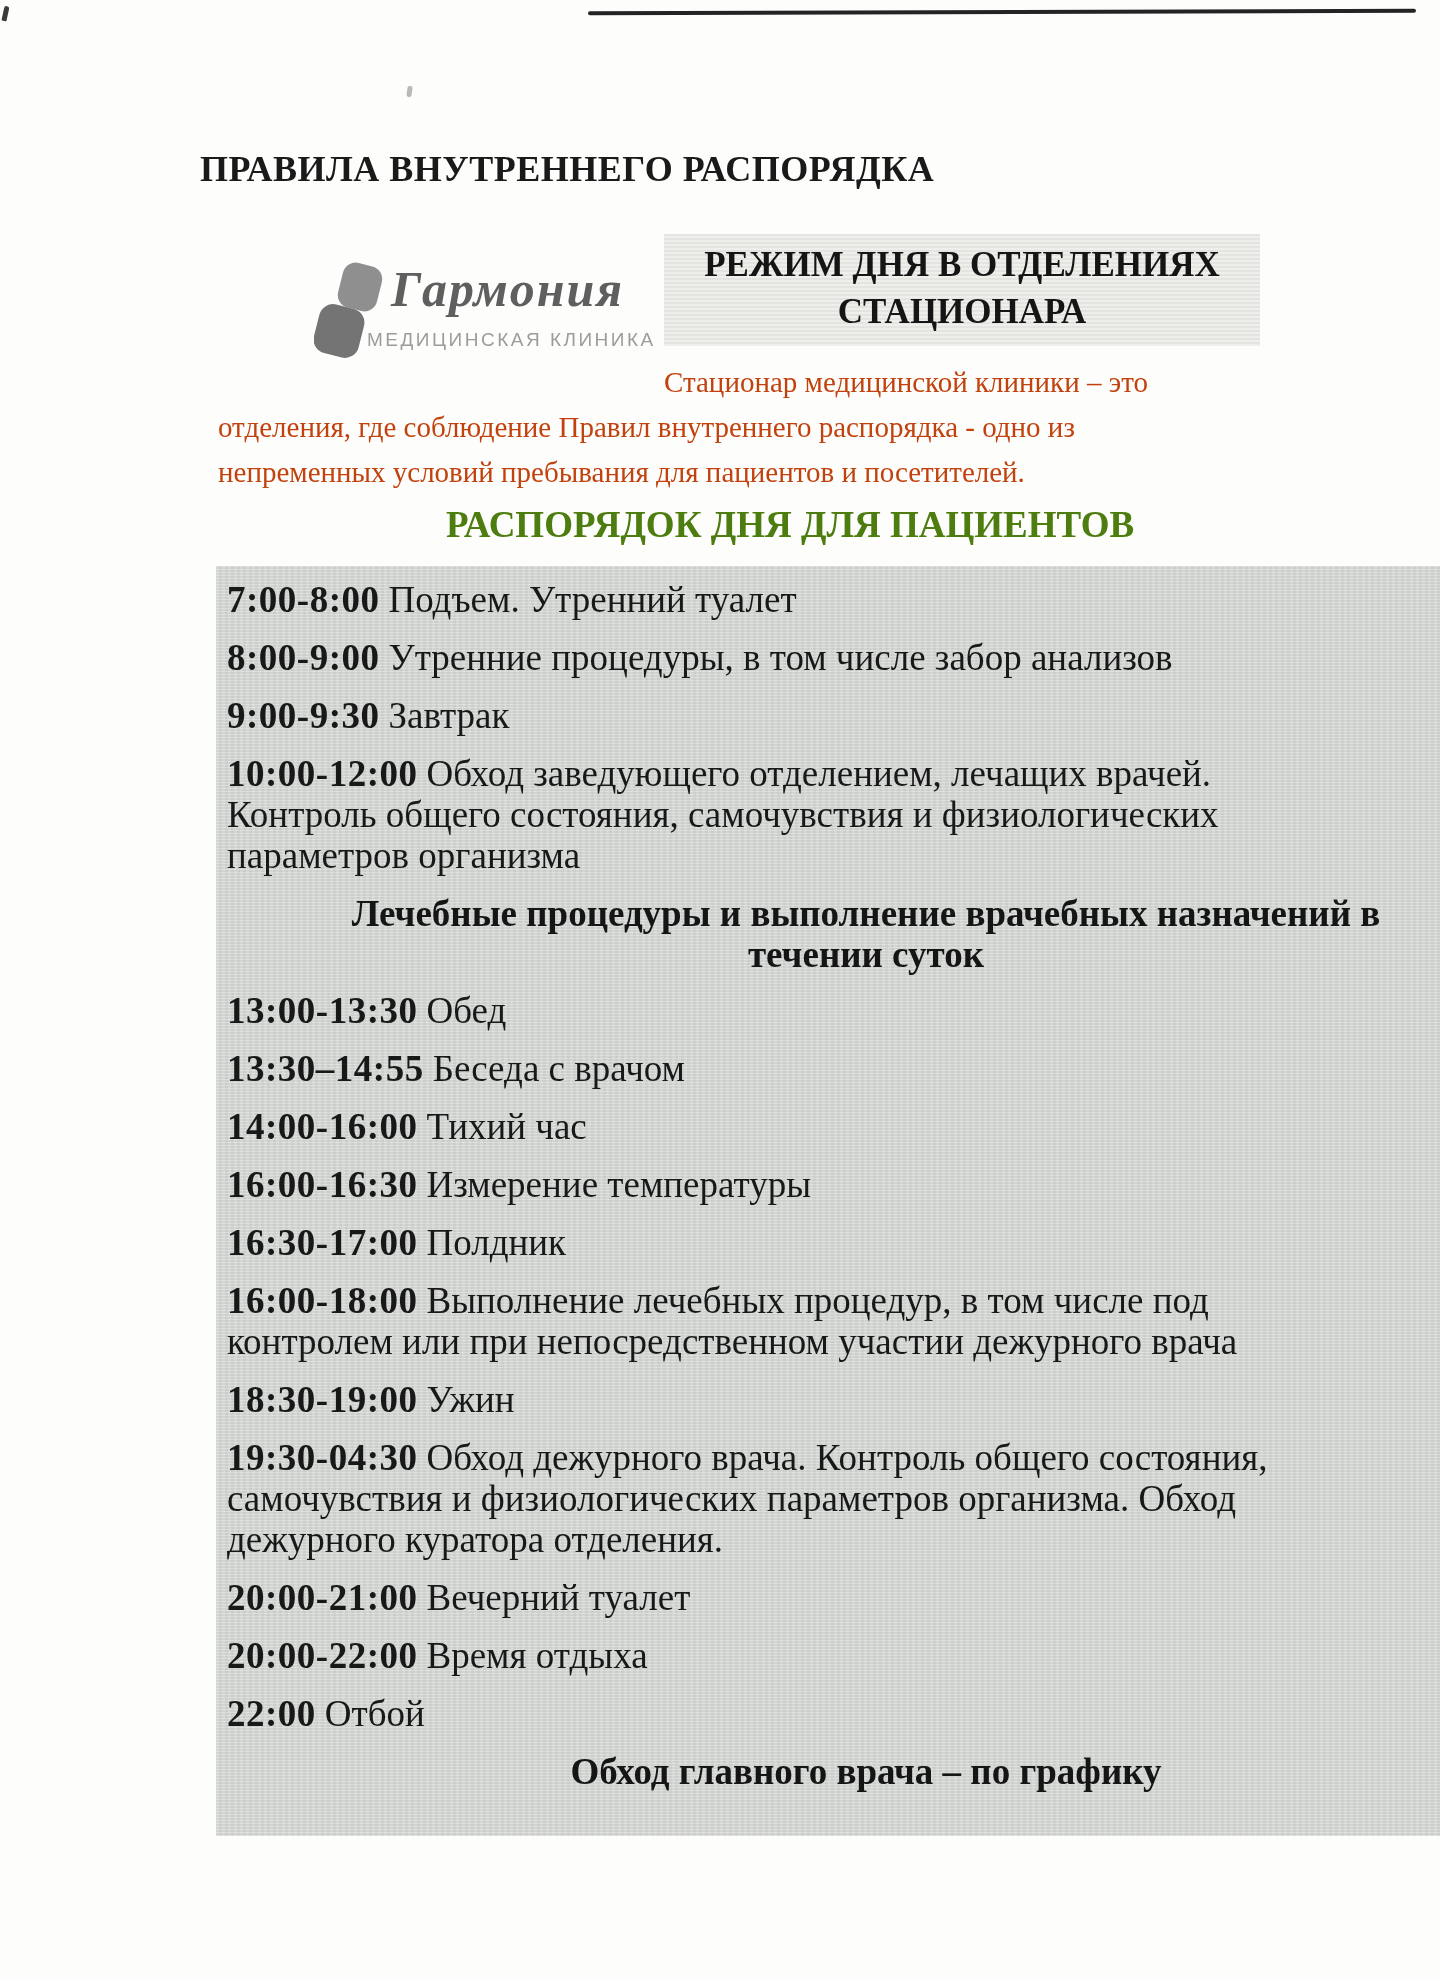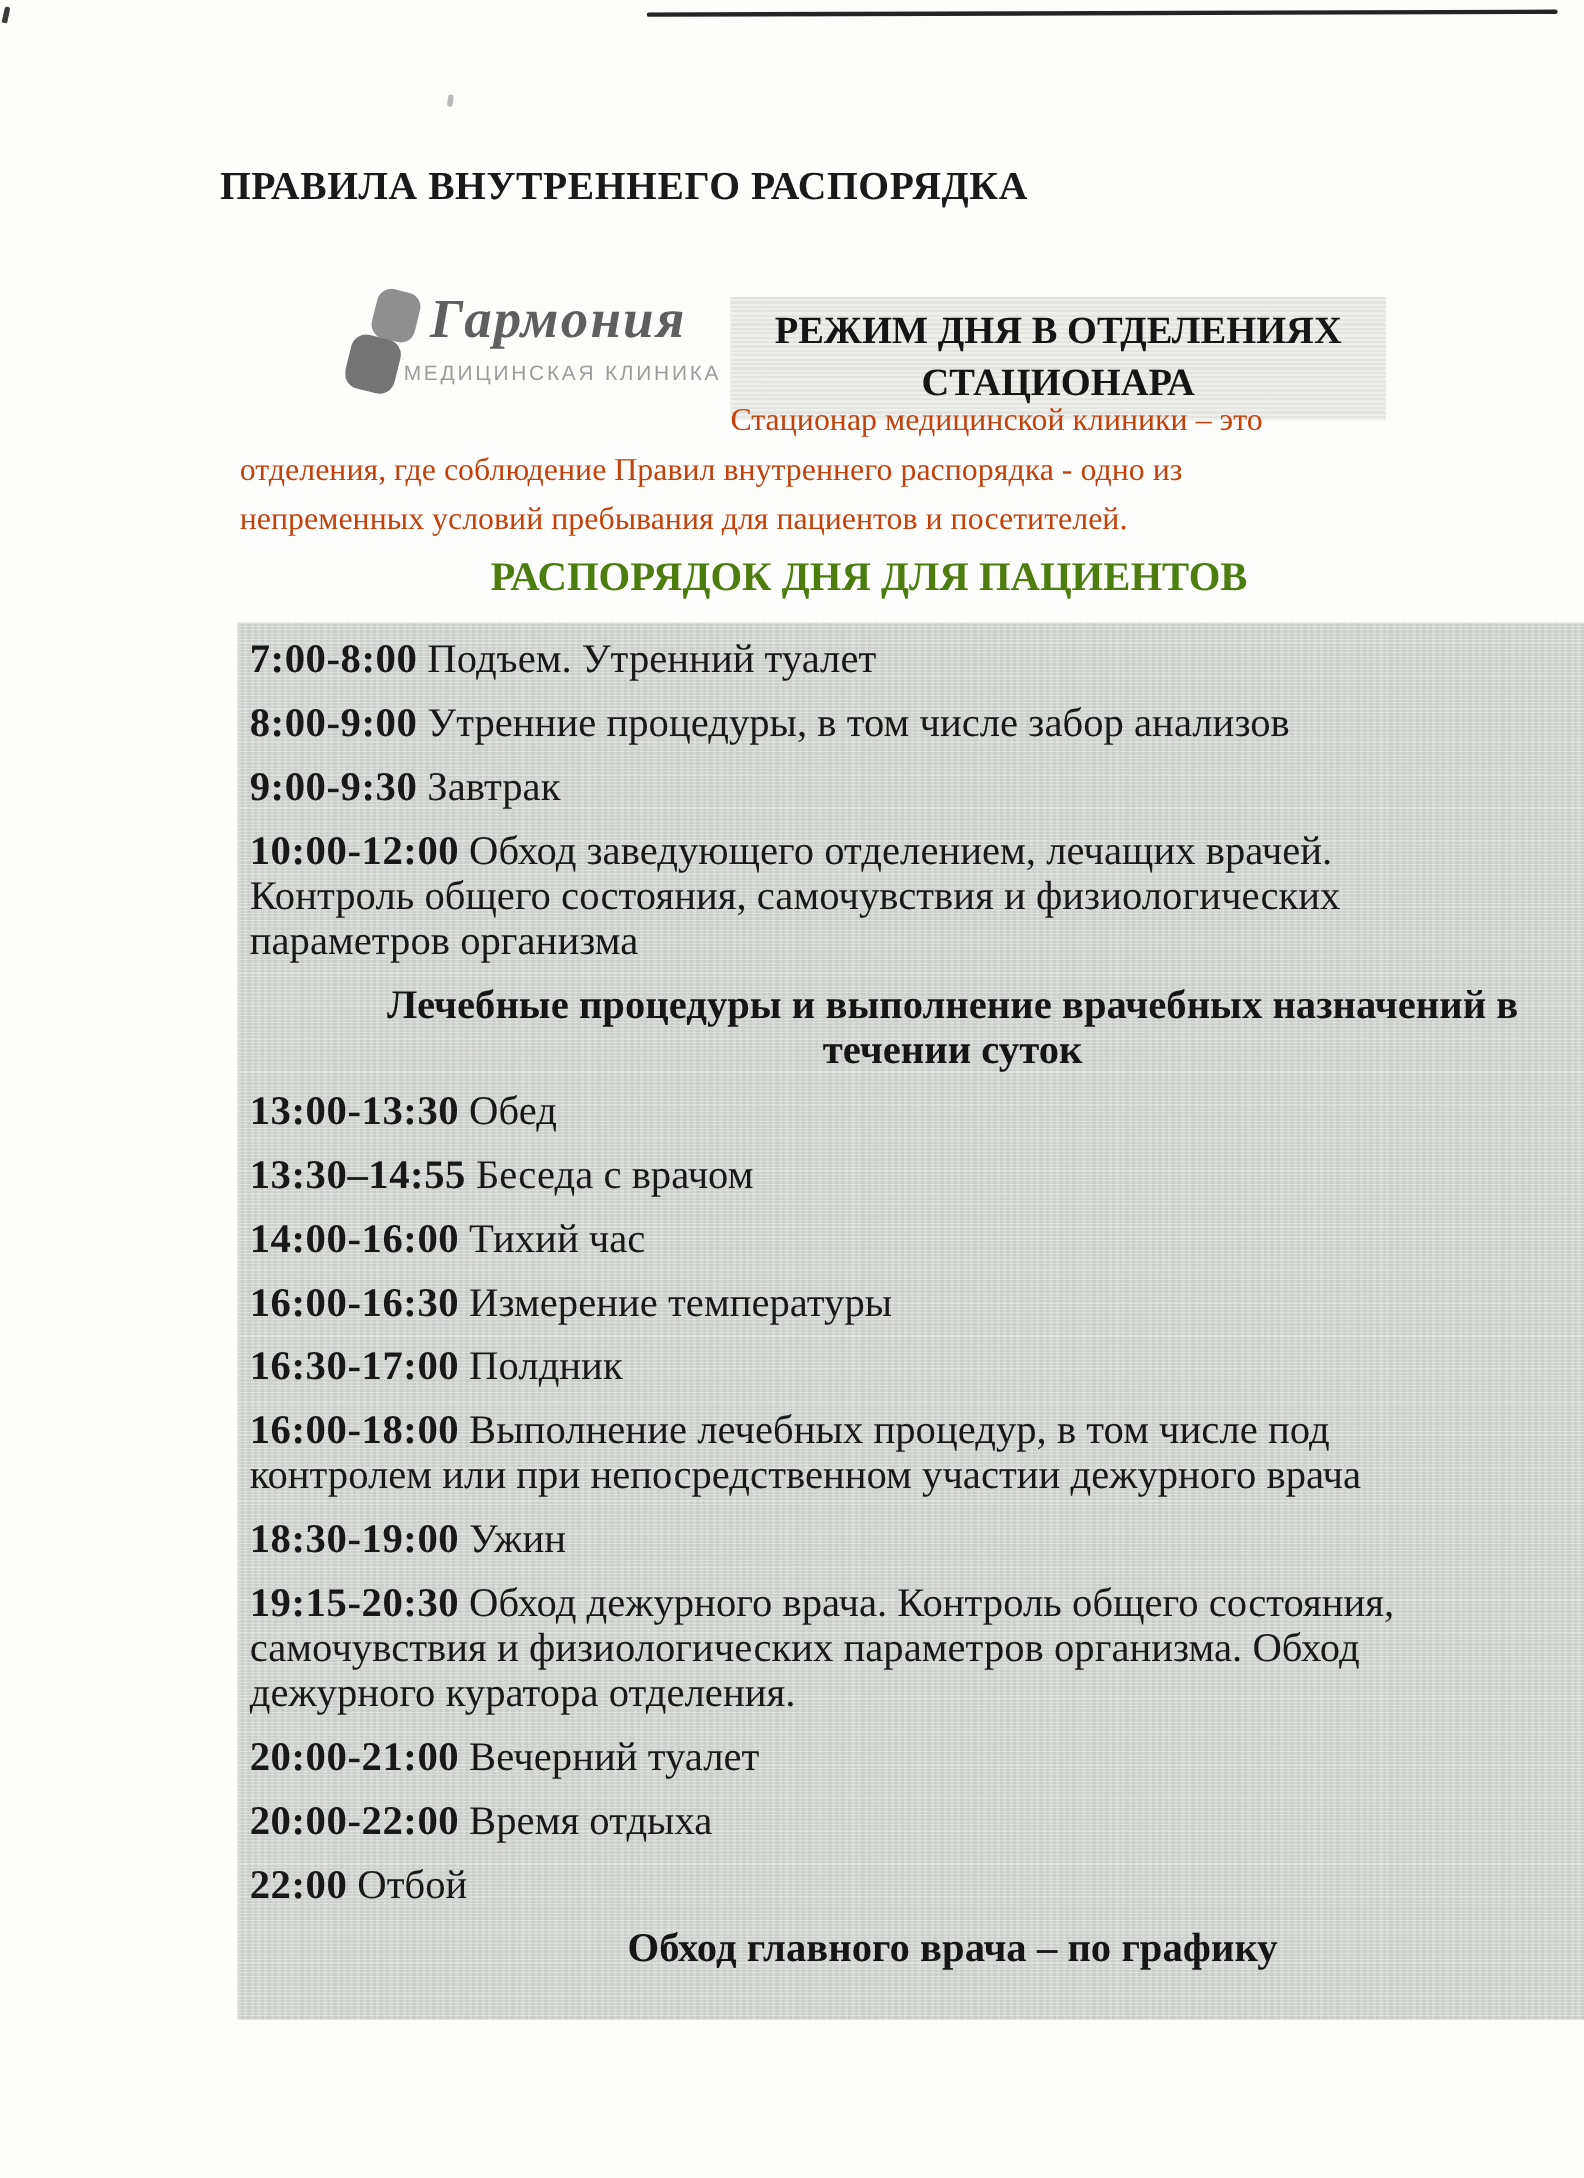--- a/index.html
+++ b/index.html
@@ -111,21 +111,20 @@
     height: 112px;
     box-sizing: border-box;
     padding-top: 7px;
     background-color: #e9eae5;
     background-image: repeating-linear-gradient(0deg, rgba(255,255,255,0.25) 0 2px, rgba(120,128,120,0.05) 2px 4px);
     text-align: center;
     font-size: 35px;
     line-height: 47px;
     font-weight: 700;
     color: #151515;
-    margin-top: 36px;
   }
   
   .intro {
     position: absolute;
     left: 218px;
     top: 360px;
     width: 1112px;
     font-size: 29px;
     line-height: 45px;
     color: #c2410c;
@@ -257,21 +256,21 @@
     <div class="entry">
       <div><span class="time">16:00-18:00</span><span>Выполнение лечебных процедур, в том числе под</span></div>
       <div>контролем или при непосредственном участии дежурного врача</div>
     </div>
 
     <div class="entry">
       <span class="time">18:30-19:00</span><span>Ужин</span>
     </div>
 
     <div class="entry">
-      <div><span class="time">19:15-20:30</span><span>Обход дежурного врача. Контроль общего состояния,</span></div>
+      <div><span class="time">19:30-04:30</span><span>Обход дежурного врача. Контроль общего состояния,</span></div>
       <div>самочувствия и физиологических параметров организма. Обход</div>
       <div>дежурного куратора отделения.</div>
     </div>
 
     <div class="entry">
       <span class="time">20:00-21:00</span><span>Вечерний туалет</span>
     </div>
 
     <div class="entry">
       <span class="time">20:00-22:00</span><span>Время отдыха</span>

